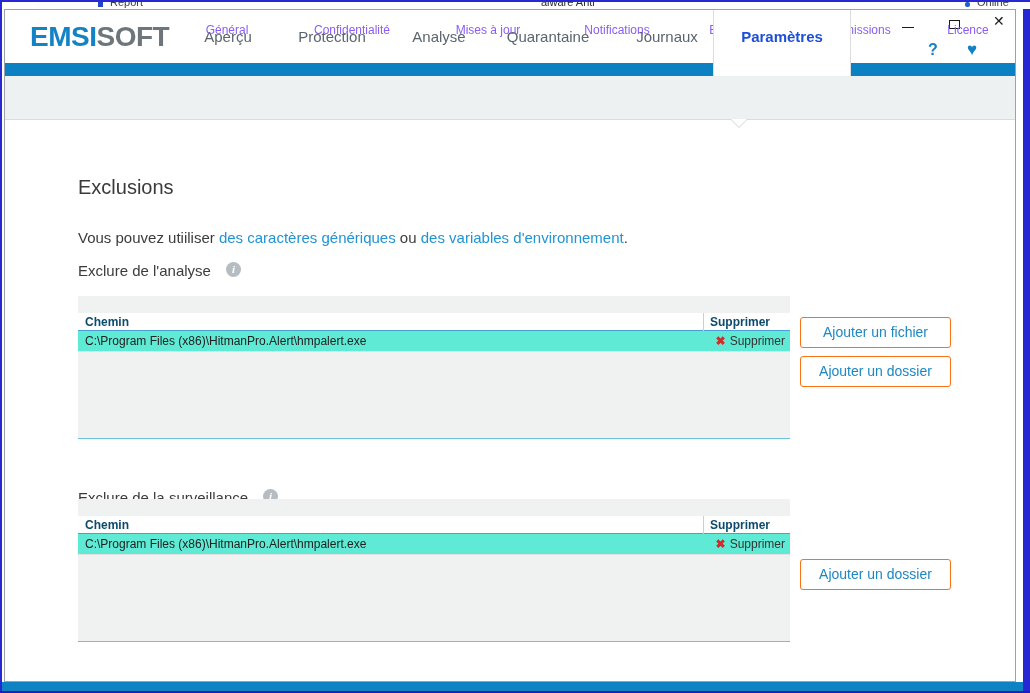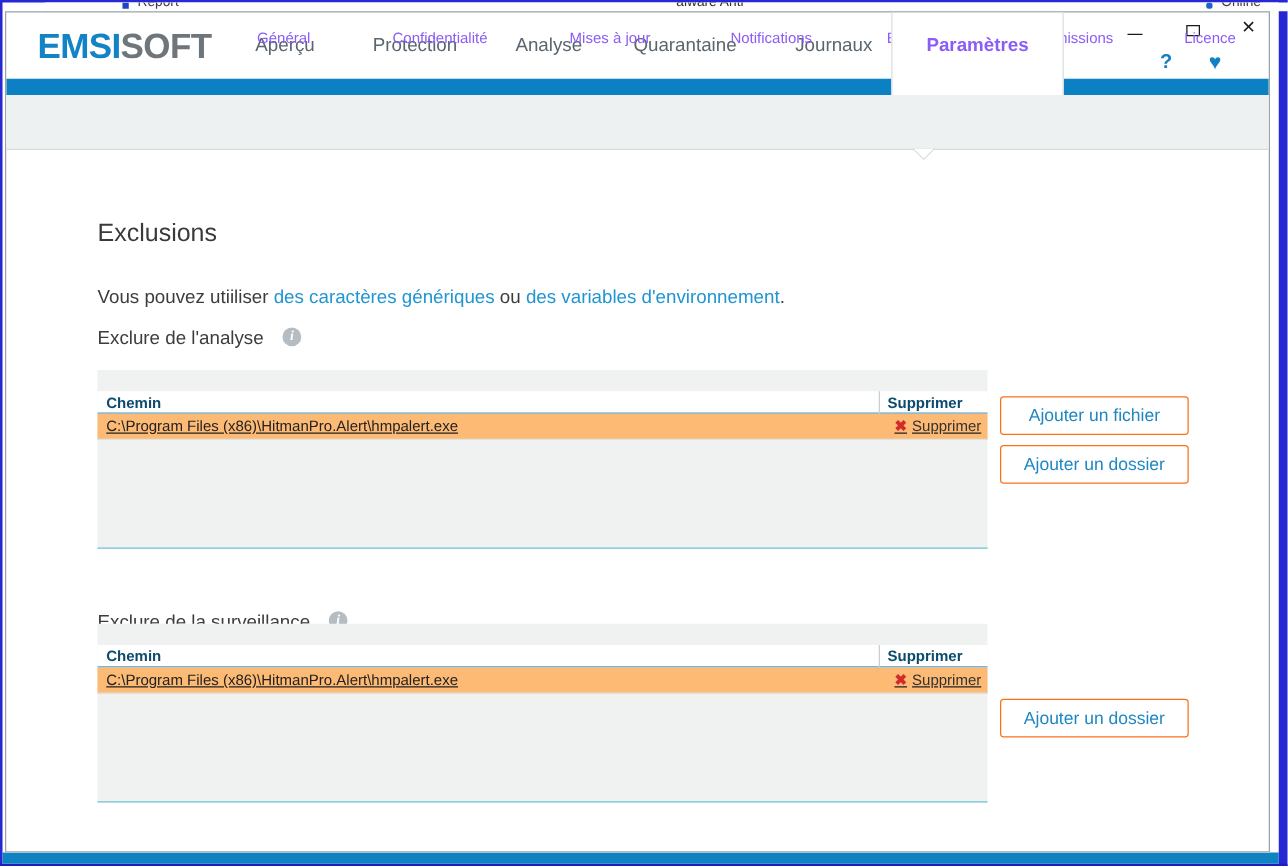--- a/index.html
+++ b/index.html
@@ -22,21 +22,21 @@
          border:1px solid #9aa3a9; overflow:hidden; }
 
   
   .logo { left:25px; top:11px; font-size:28px; font-weight:bold; letter-spacing:-0.5px; }
   .logo .p1 { color:#1483c6; } .logo .p2 { color:#6e767b; }
   .nav-item { top:18px; transform:translateX(-50%); font-size:15px; color:#5b656e;
               cursor:default; white-space:nowrap; }
   .tab-active-box { left:708px; top:0; width:138px; height:66px; background:#fff;
                     border-left:1px solid #dadde0; border-right:1px solid #dadde0; z-index:3; }
   .tab-active-label { left:50%; top:18px; transform:translateX(-50%); font-size:15px;
-                      font-weight:bold; color:#8b5cf6; white-space:nowrap; }
+                      font-weight:bold; color:#1d4ed8; white-space:nowrap; }
   .blue-strip { left:0; top:53px; width:100%; height:13px; background:#0b81c4; z-index:1; }
 
   .winctl-min { left:897px; top:17px; width:12px; border-top:1px solid #1a1a1a; }
   .winctl-max { left:944px; top:10px; width:11px; height:9px; border:1px solid #1a1a1a; }
   .winctl-close { left:988px; top:3px; font-size:14px; color:#1a1a1a; }
   .help-q { left:923px; top:31px; font-size:16px; font-weight:bold; color:#1181c3; }
   .heart { left:962px; top:30px; font-size:17px; color:#1181c3; }
 
   
   .subnav { left:0; top:66px; width:100%; height:44px; background:#eef1f2;
@@ -61,24 +61,24 @@
   .sec1-title { top:252px; } .sec2-title { top:479px; }
 
   .tbl { left:73px; width:712px; height:143px; background:#f0f1f1;
          border-bottom:1px solid #6cc2d8; }
   .tbl1 { top:286px; } .tbl2 { top:489px; }
   .tbl-head { position:relative; height:18px; background:#fff;
               border-bottom:1px solid #4aa0d5; font-size:12px; font-weight:bold; color:#0c4a6e;margin-top:17px; }
   .th-path { position:absolute; left:7px; top:2px; }
   .th-del  { position:absolute; left:625px; top:0; right:0; height:18px;
              border-left:1px solid #c9ced1; padding:2px 0 0 6px; }
-  .tbl-row { position:relative; height:21px; background:#fdba74;
+  .tbl-row { position:relative; height:21px; background:#5eead4;
              border-bottom:1px solid #e2e2e2; font-size:12px; color:#222;
              display:flex; align-items:center; justify-content:space-between;
-             padding:0 5px 0 7px;text-decoration:underline; }
+             padding:0 5px 0 7px; }
   .row-del { display:flex; align-items:center; gap:4px; color:#333; cursor:pointer; }
   .x-ico { color:#d22b2b; font-size:12px; font-weight:bold; }
 
   .btn { width:151px; height:31px; background:#fff; border:1px solid #f97316;
          border-radius:3px; color:#1d87c2; font-size:14px; text-align:center;
          line-height:29px; cursor:pointer; }
   .btncol { left:795px; }
   .b1 { top:307px; } .b2 { top:346px; } .b3 { top:510px; } .b4 { top:549px; }
   .focused { outline:1px dotted #4a4a4a; outline-offset:1px; }
 </style>

